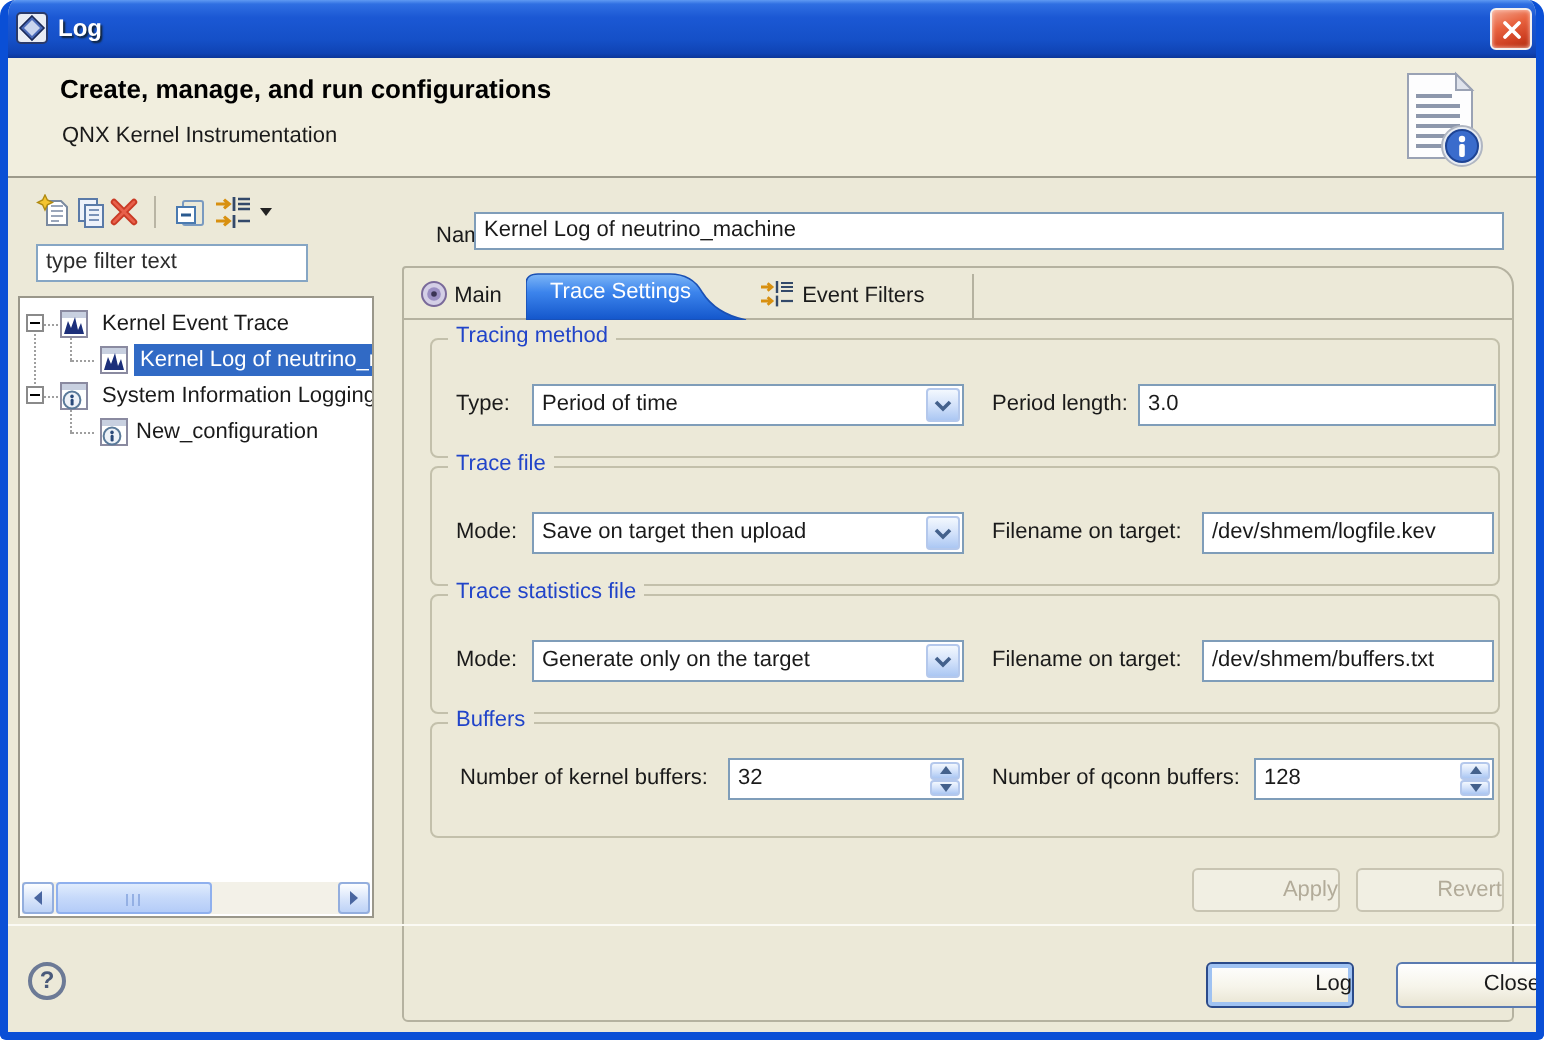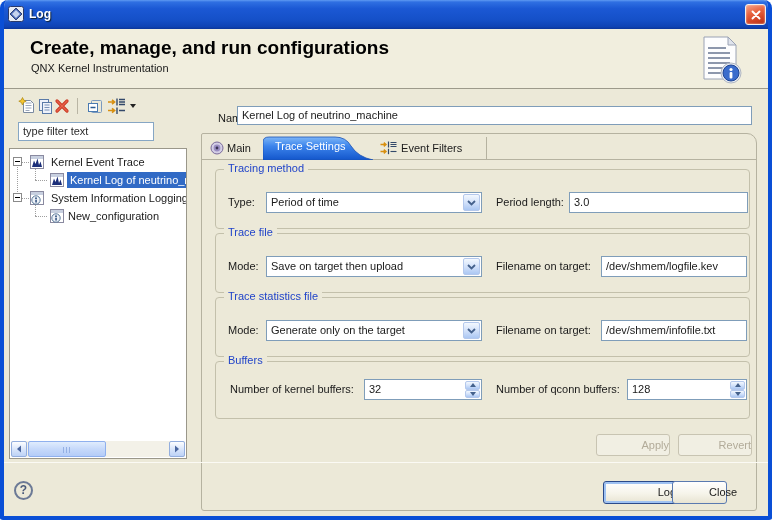--- a/index.html
+++ b/index.html
@@ -14,21 +14,21 @@
               border-radius:7px 7px 0 0; }
   .titlebar .win-icon { position:absolute; left:8px; top:6px; }
   .title-text { position:absolute; left:29px; top:7px; color:#fff; font-weight:bold; font-size:12px; text-shadow:1px 1px 1px #123; }
   .close-btn { position:absolute; right:6px; top:4px; width:21px; height:21px; border:1px solid #f4f0ee; border-radius:3px;
                background:linear-gradient(160deg,#f4a48c 0%,#e8633f 40%,#cf4022 75%,#b02e12 100%);
                box-shadow:inset 0 0 2px #ffd0c0; display:flex; align-items:center; justify-content:center; cursor:pointer; }
   
   .frame { position:absolute; left:0; top:29px; width:764px; height:487px; background:#ece9d8; }
   
   .hdr { position:absolute; left:0; top:0; width:764px; height:60px; background:#f1eede; border-bottom:1px solid #9d9a8b; }
-  .hdr-title { position:absolute; left:26px; top:8px; font-size:19px; font-weight:bold; color:#000; }
+  .hdr-title { position:absolute; left:26px; top:8px; font-size:13px; font-weight:bold; color:#000; }
   .hdr-sub   { position:absolute; left:27px; top:33px; font-size:11px; color:#1a1a1a; }
   .hdr-art   { position:absolute; left:694px; top:6px; }
   
   .tbtn { position:absolute; top:66px; width:22px; height:22px; display:flex; align-items:center; justify-content:center; cursor:pointer; }
   .tsep { position:absolute; top:69px; left:73px; width:1px; height:16px; background:#b9b5a4; }
   .caret { position:absolute; top:75px; left:126px; width:0; height:0; border-left:3px solid transparent; border-right:3px solid transparent; border-top:4px solid #222; }
   
   .filter { position:absolute; left:14px; top:93px; width:136px; height:19px; background:#fff; border:1px solid #86a6c4;
             line-height:17px; padding-left:4px; color:#2c2c2c; }
   
@@ -314,21 +314,21 @@
         <span class="lbl" style="left:12px; top:22px;">Mode:</span>
         <div class="combo" style="left:50px; top:22px; width:216px;">
           <span class="cval">Generate only on the target</span>
           <span class="cbtn">
             <svg width="9" height="6">
                 <path d="M1,1 L4.5,4.5 L8,1" stroke="#44618c" stroke-width="1.8" fill="none"></path>
               </svg>
           </span>
         </div>
         <span class="lbl" style="left:280px; top:22px;">Filename on target:</span>
-        <div class="tfield" style="left:385px; top:22px; width:146px;">/dev/shmem/infofile.txt</div>
+        <div class="tfield" style="left:385px; top:22px; width:146px;">/dev/shmem/buffers.txt</div>
       </div>
 
       <div class="group" style="top:227px; height:58px;">
         <span class="gtitle">Buffers</span>
         <span class="lbl" style="left:14px; top:17px;">Number of kernel buffers:</span>
         <div class="spin" style="left:148px; top:17px; width:118px;">
           <span class="sval">32</span>
           <span class="sbtns">
             <span class="sb">
                 <span class="tri-up"></span>
@@ -353,16 +353,16 @@
       </div>
     </div>
 
     <div class="btn disabled" style="left:592px; top:405px; width:74px;">Apply</div>
     <div class="btn disabled" style="left:674px; top:405px; width:74px;">Revert</div>
 
     <div class="sep2"></div>
 
     <div class="help">?</div>
     <div class="btn focused" style="left:599px; top:452px; width:74px; height:23px; line-height:21px;">Log</div>
-    <div class="btn" style="left:668px; top:452px; width:55px; height:23px; line-height:21px;padding-left:36px;">Close</div>
+    <div class="btn" style="left:694px; top:452px; width:73px; height:23px; line-height:21px;padding-left:36px;">Close</div>
 
   </div>
 </div>
 
 </body></html>

